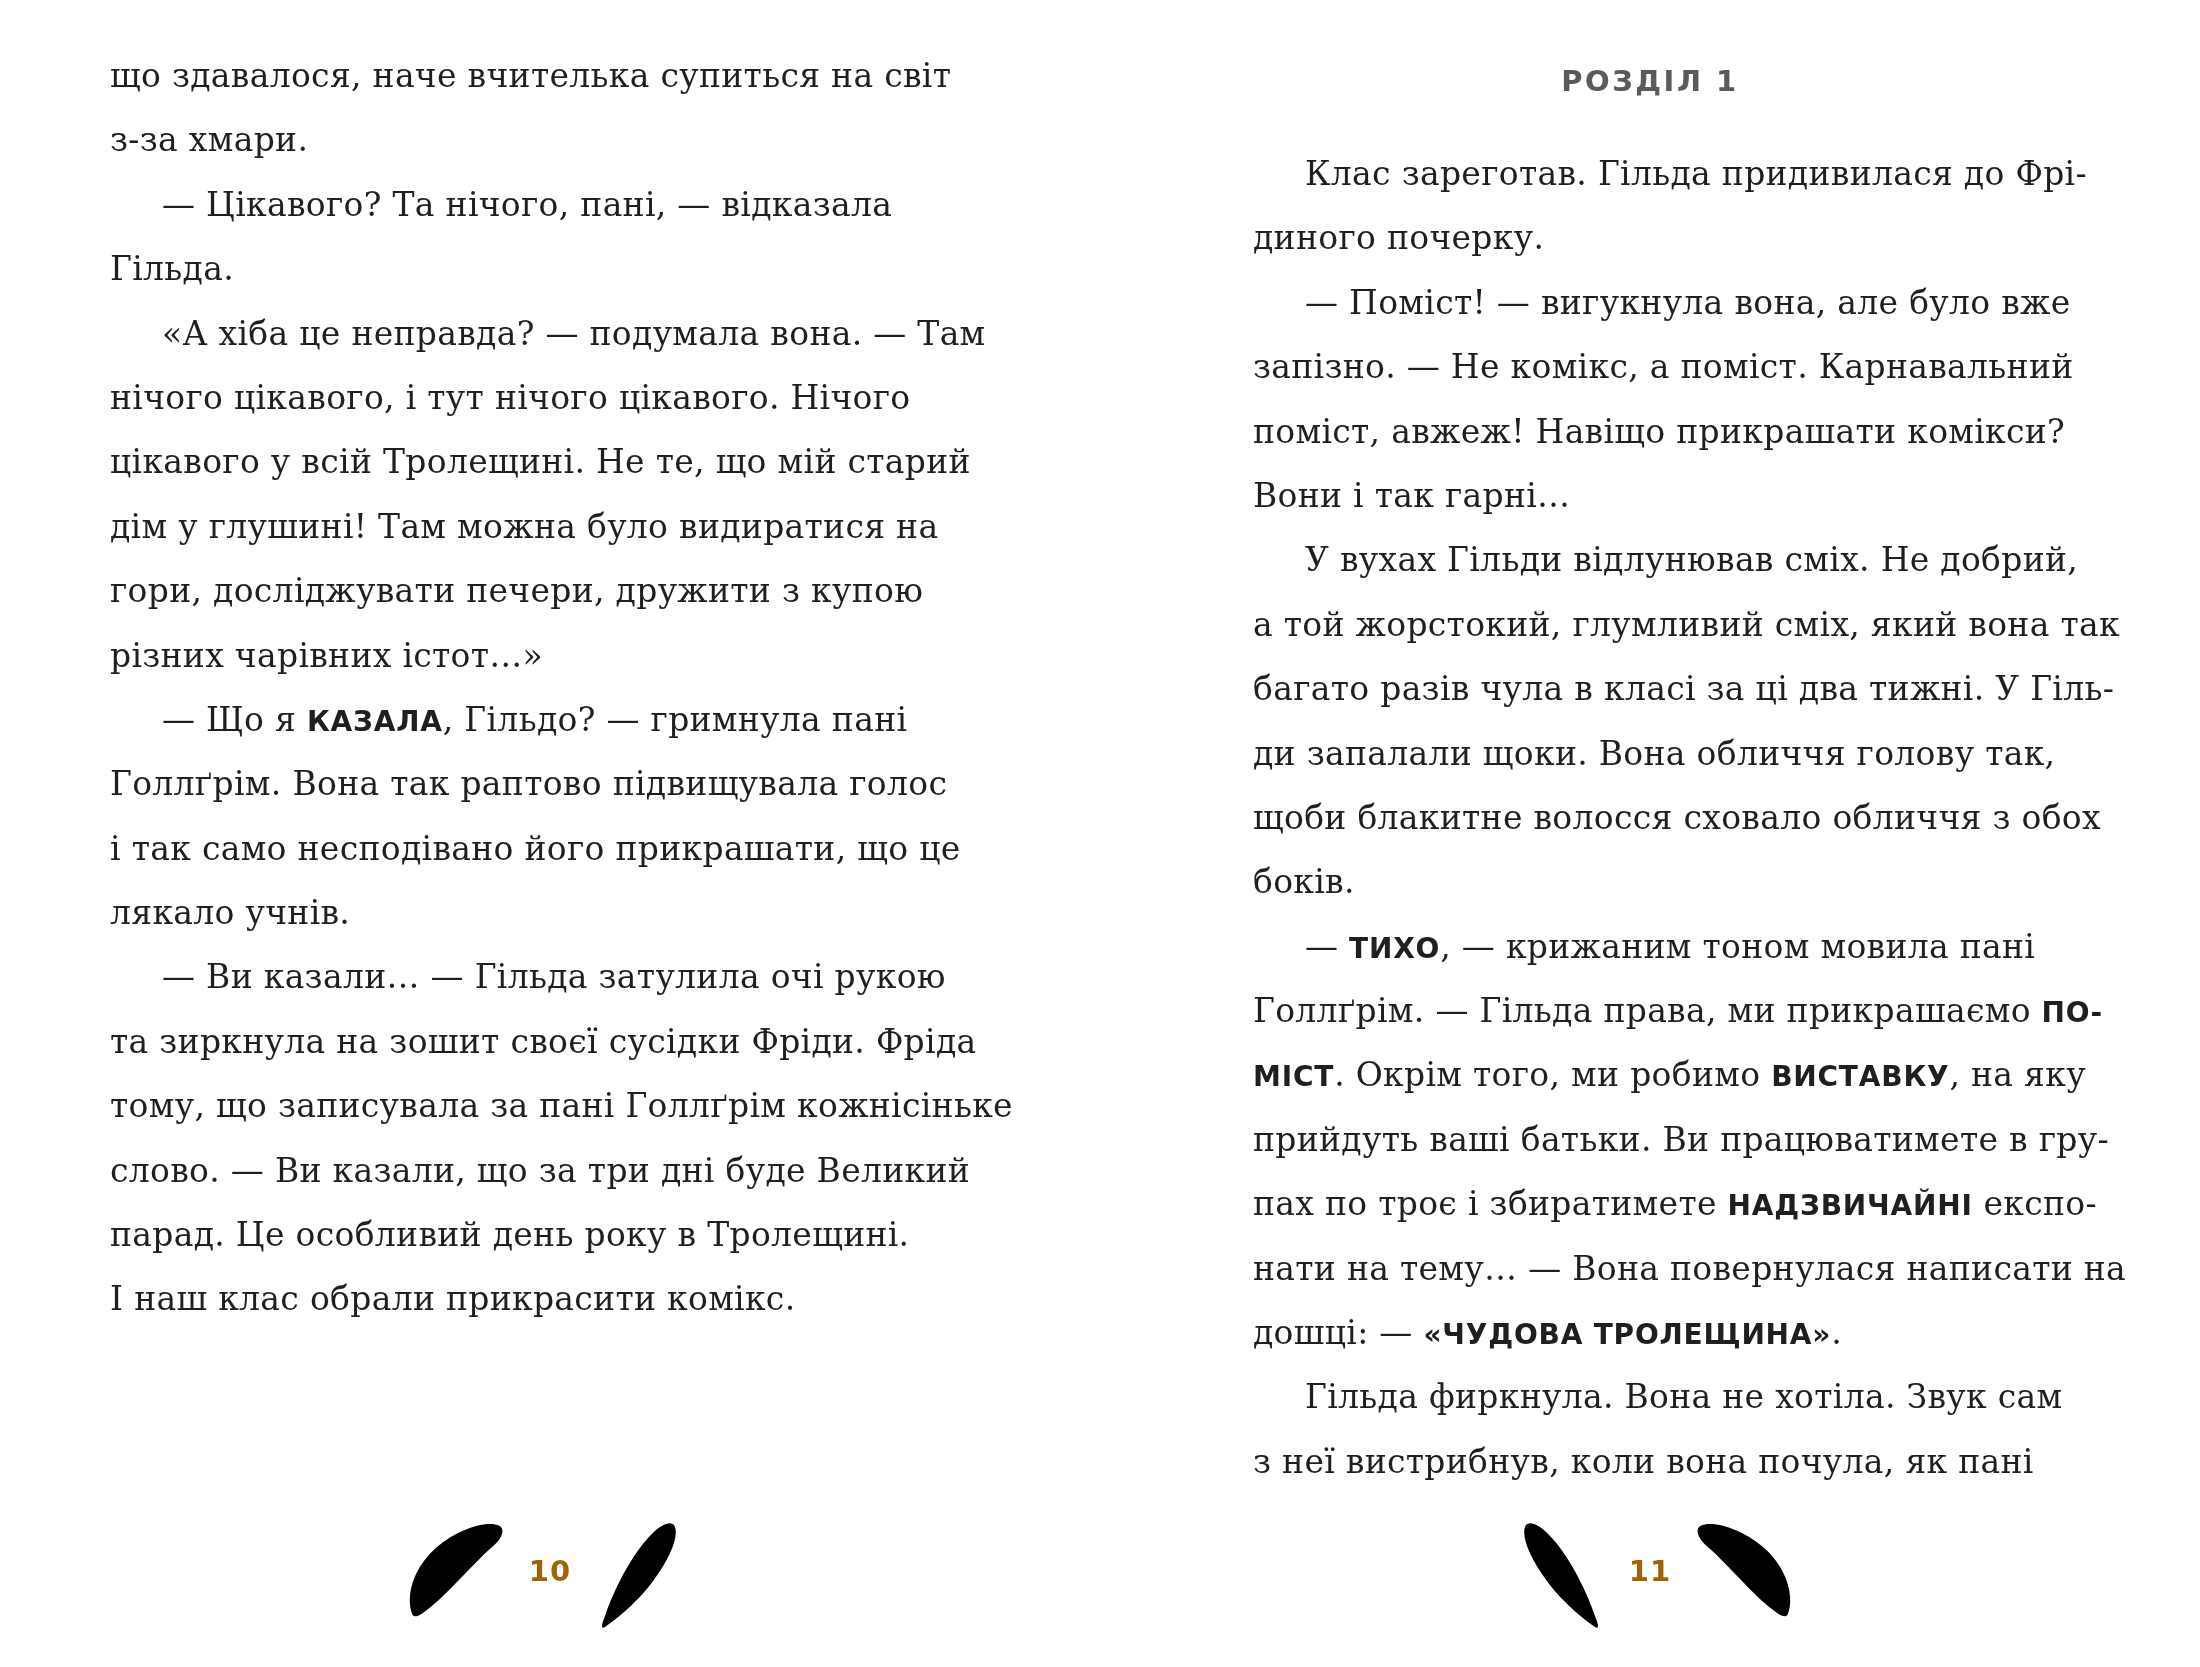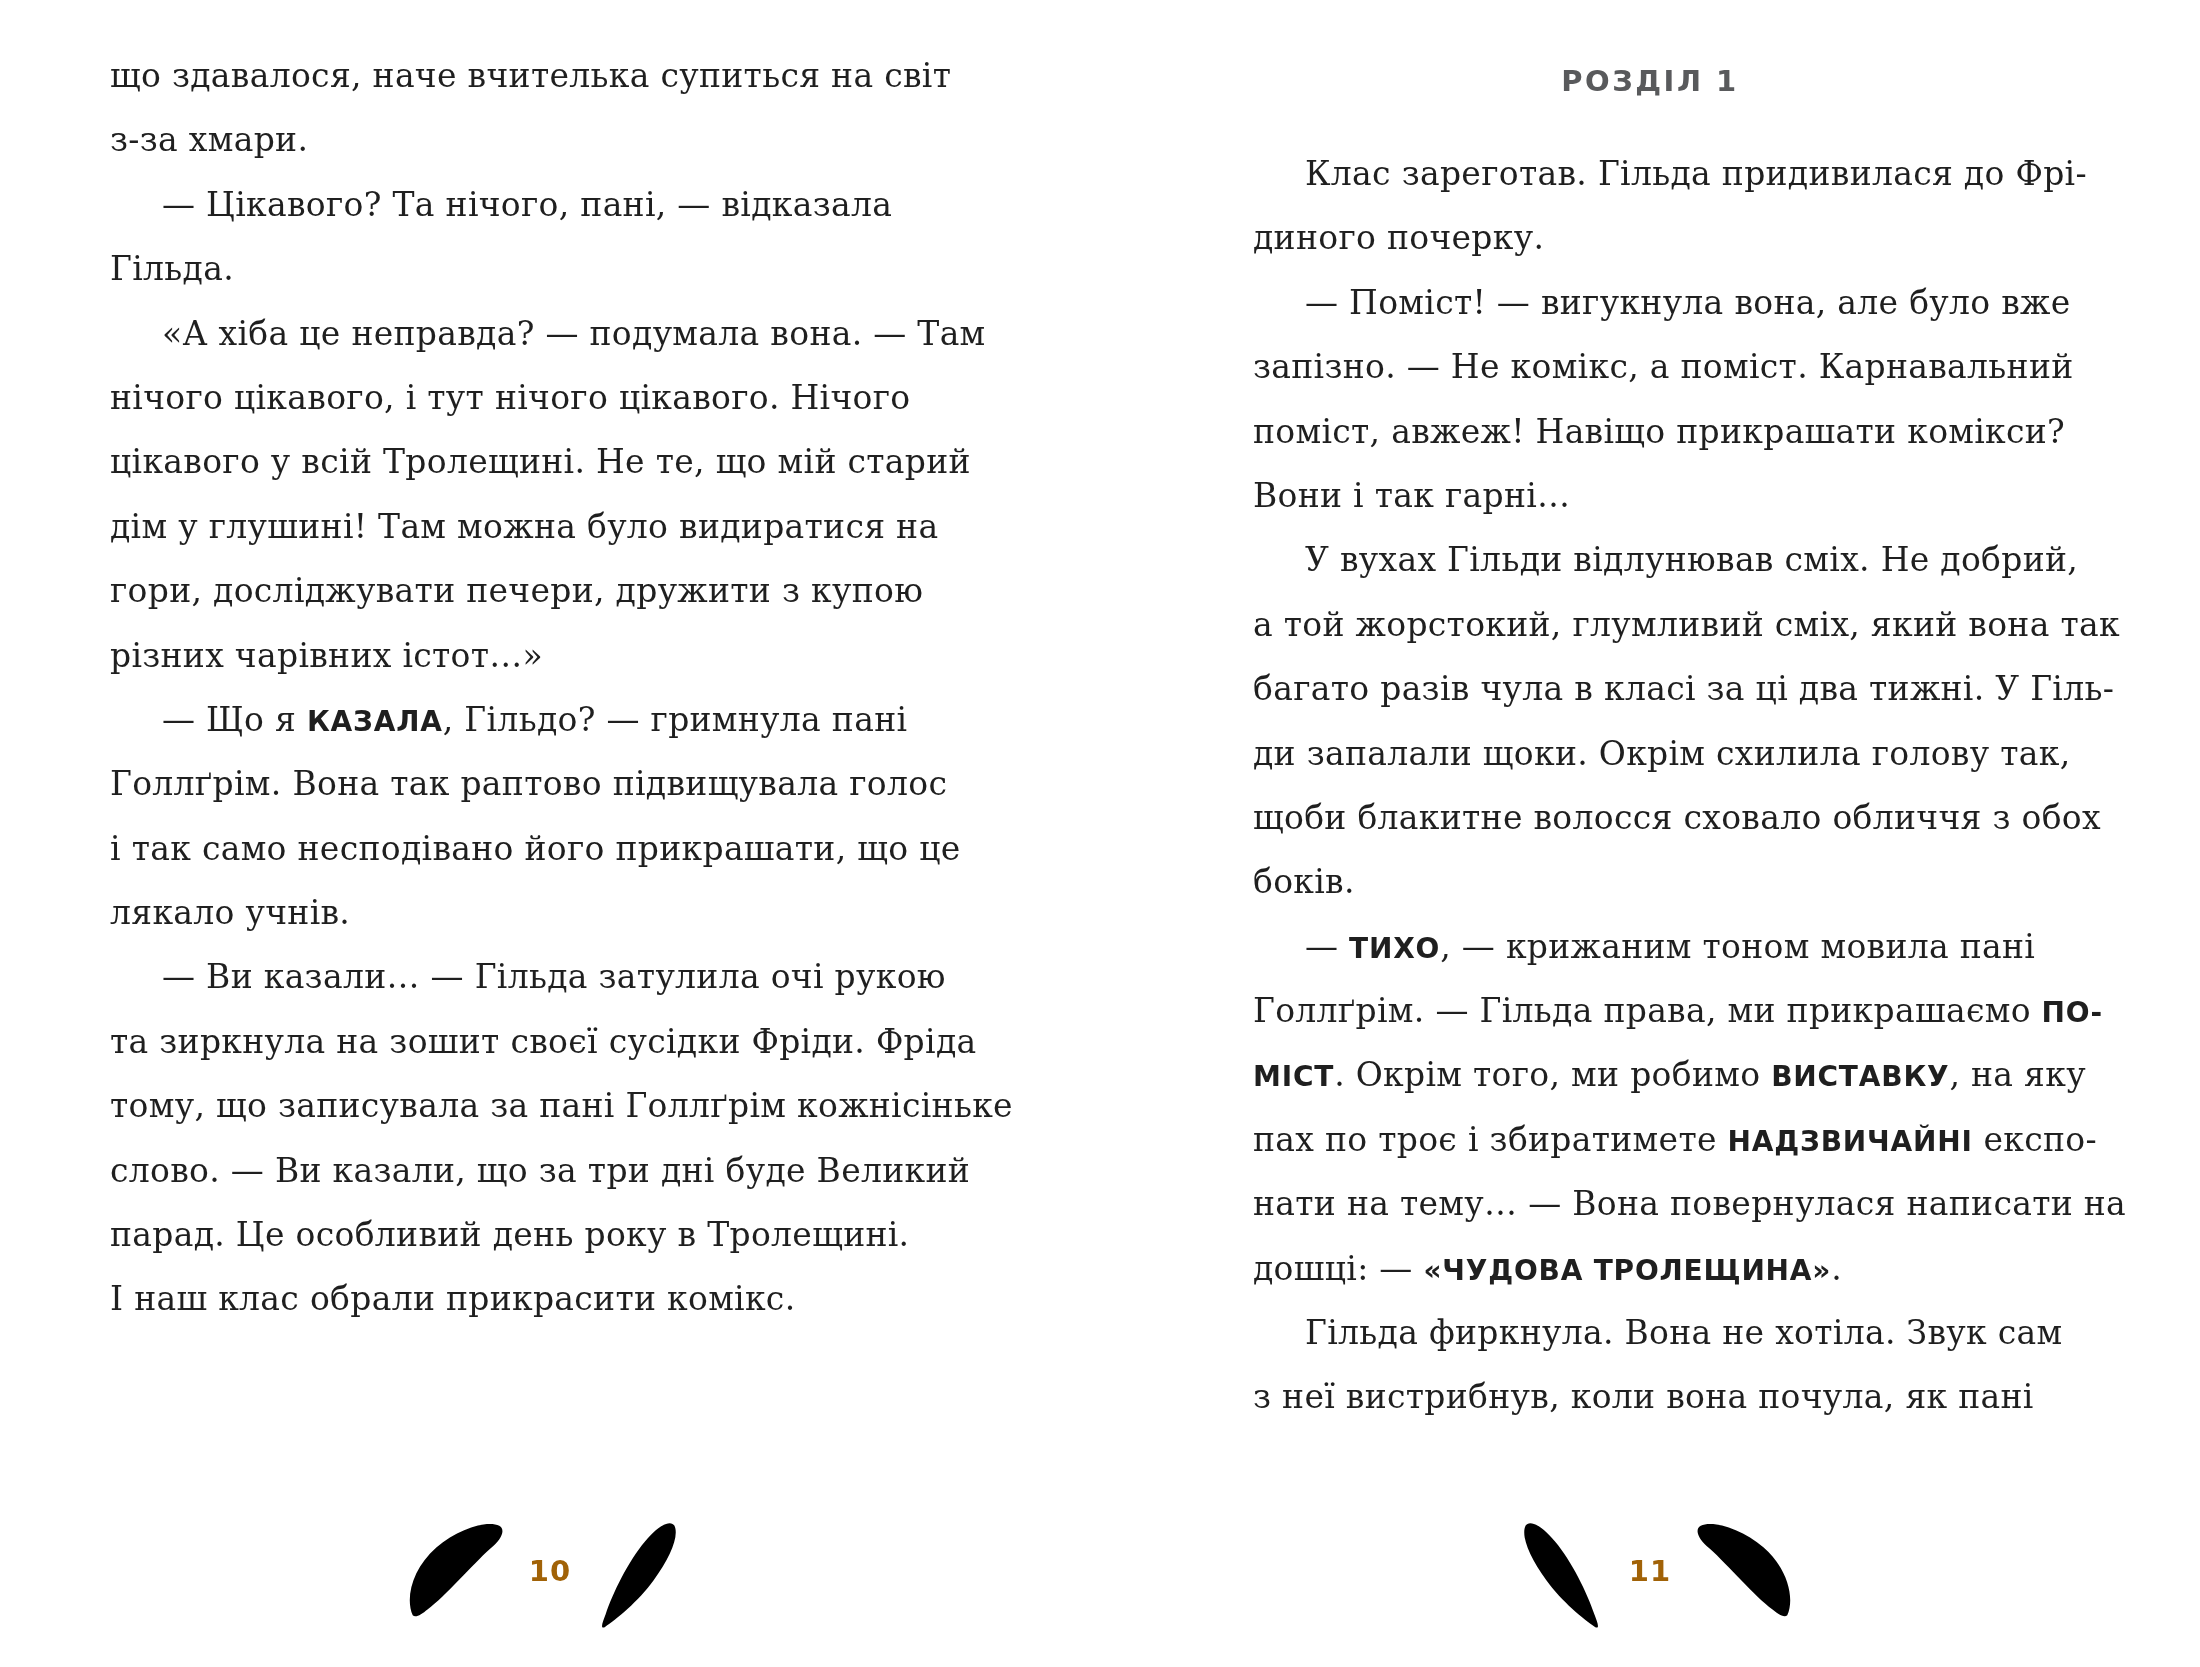--- a/index.html
+++ b/index.html
@@ -126,26 +126,27 @@
     <div class="textcol">
         <div class="line indent"><span>Клас зареготав. Гільда придивилася до Фрі-</span></div>
         <div class="line"><span>диного почерку.</span></div>
         <div class="line indent"><span>— Поміст! — вигукнула вона, але було вже</span></div>
         <div class="line"><span>запізно. — Не комікс, а поміст. Карнавальний</span></div>
         <div class="line"><span>поміст, авжеж! Навіщо прикрашати комікси?</span></div>
         <div class="line"><span>Вони і так гарні…</span></div>
         <div class="line indent"><span>У вухах Гільди відлунював сміх. Не добрий,</span></div>
         <div class="line"><span>а той жорстокий, глумливий сміх, який вона так</span></div>
         <div class="line"><span>багато разів чула в класі за ці два тижні. У Гіль-</span></div>
-        <div class="line"><span>ди запалали щоки. Окрім схилила голову так,</span></div>
+        <div class="line"><span>ди запалали щоки. Вона обличчя голову так,</span></div>
         <div class="line"><span>щоби блакитне волосся сховало обличчя з обох</span></div>
         <div class="line"><span>боків.</span></div>
         <div class="line indent"><span>— </span><span class="caps">ТИХО</span><span>, — крижаним тоном мовила пані</span></div>
         <div class="line"><span>Голлґрім. — Гільда права, ми прикрашаємо </span><span class="caps">ПО-</span></div>
         <div class="line"><span class="caps">МІСТ</span><span>. Окрім того, ми робимо </span><span class="caps">ВИСТАВКУ</span><span>, на яку</span></div>
+        <div class="line"><span>прийдуть ваші батьки. Ви працюватимете в гру-</span></div>
         <div class="line"><span>пах по троє і збиратимете </span><span class="caps">НАДЗВИЧАЙНІ</span><span> експо-</span></div>
         <div class="line"><span>нати на тему… — Вона повернулася написати на</span></div>
         <div class="line"><span>дошці: — </span><span class="caps-bold">«ЧУДОВА ТРОЛЕЩИНА»</span><span>.</span></div>
         <div class="line indent"><span>Гільда фиркнула. Вона не хотіла. Звук сам</span></div>
         <div class="line"><span>з неї вистрибнув, коли вона почула, як пані</span></div>
       </div>
     <footer class="page-footer">
       <svg class="feather mirror">
           <use href="#feather-b"></use>
         </svg>

